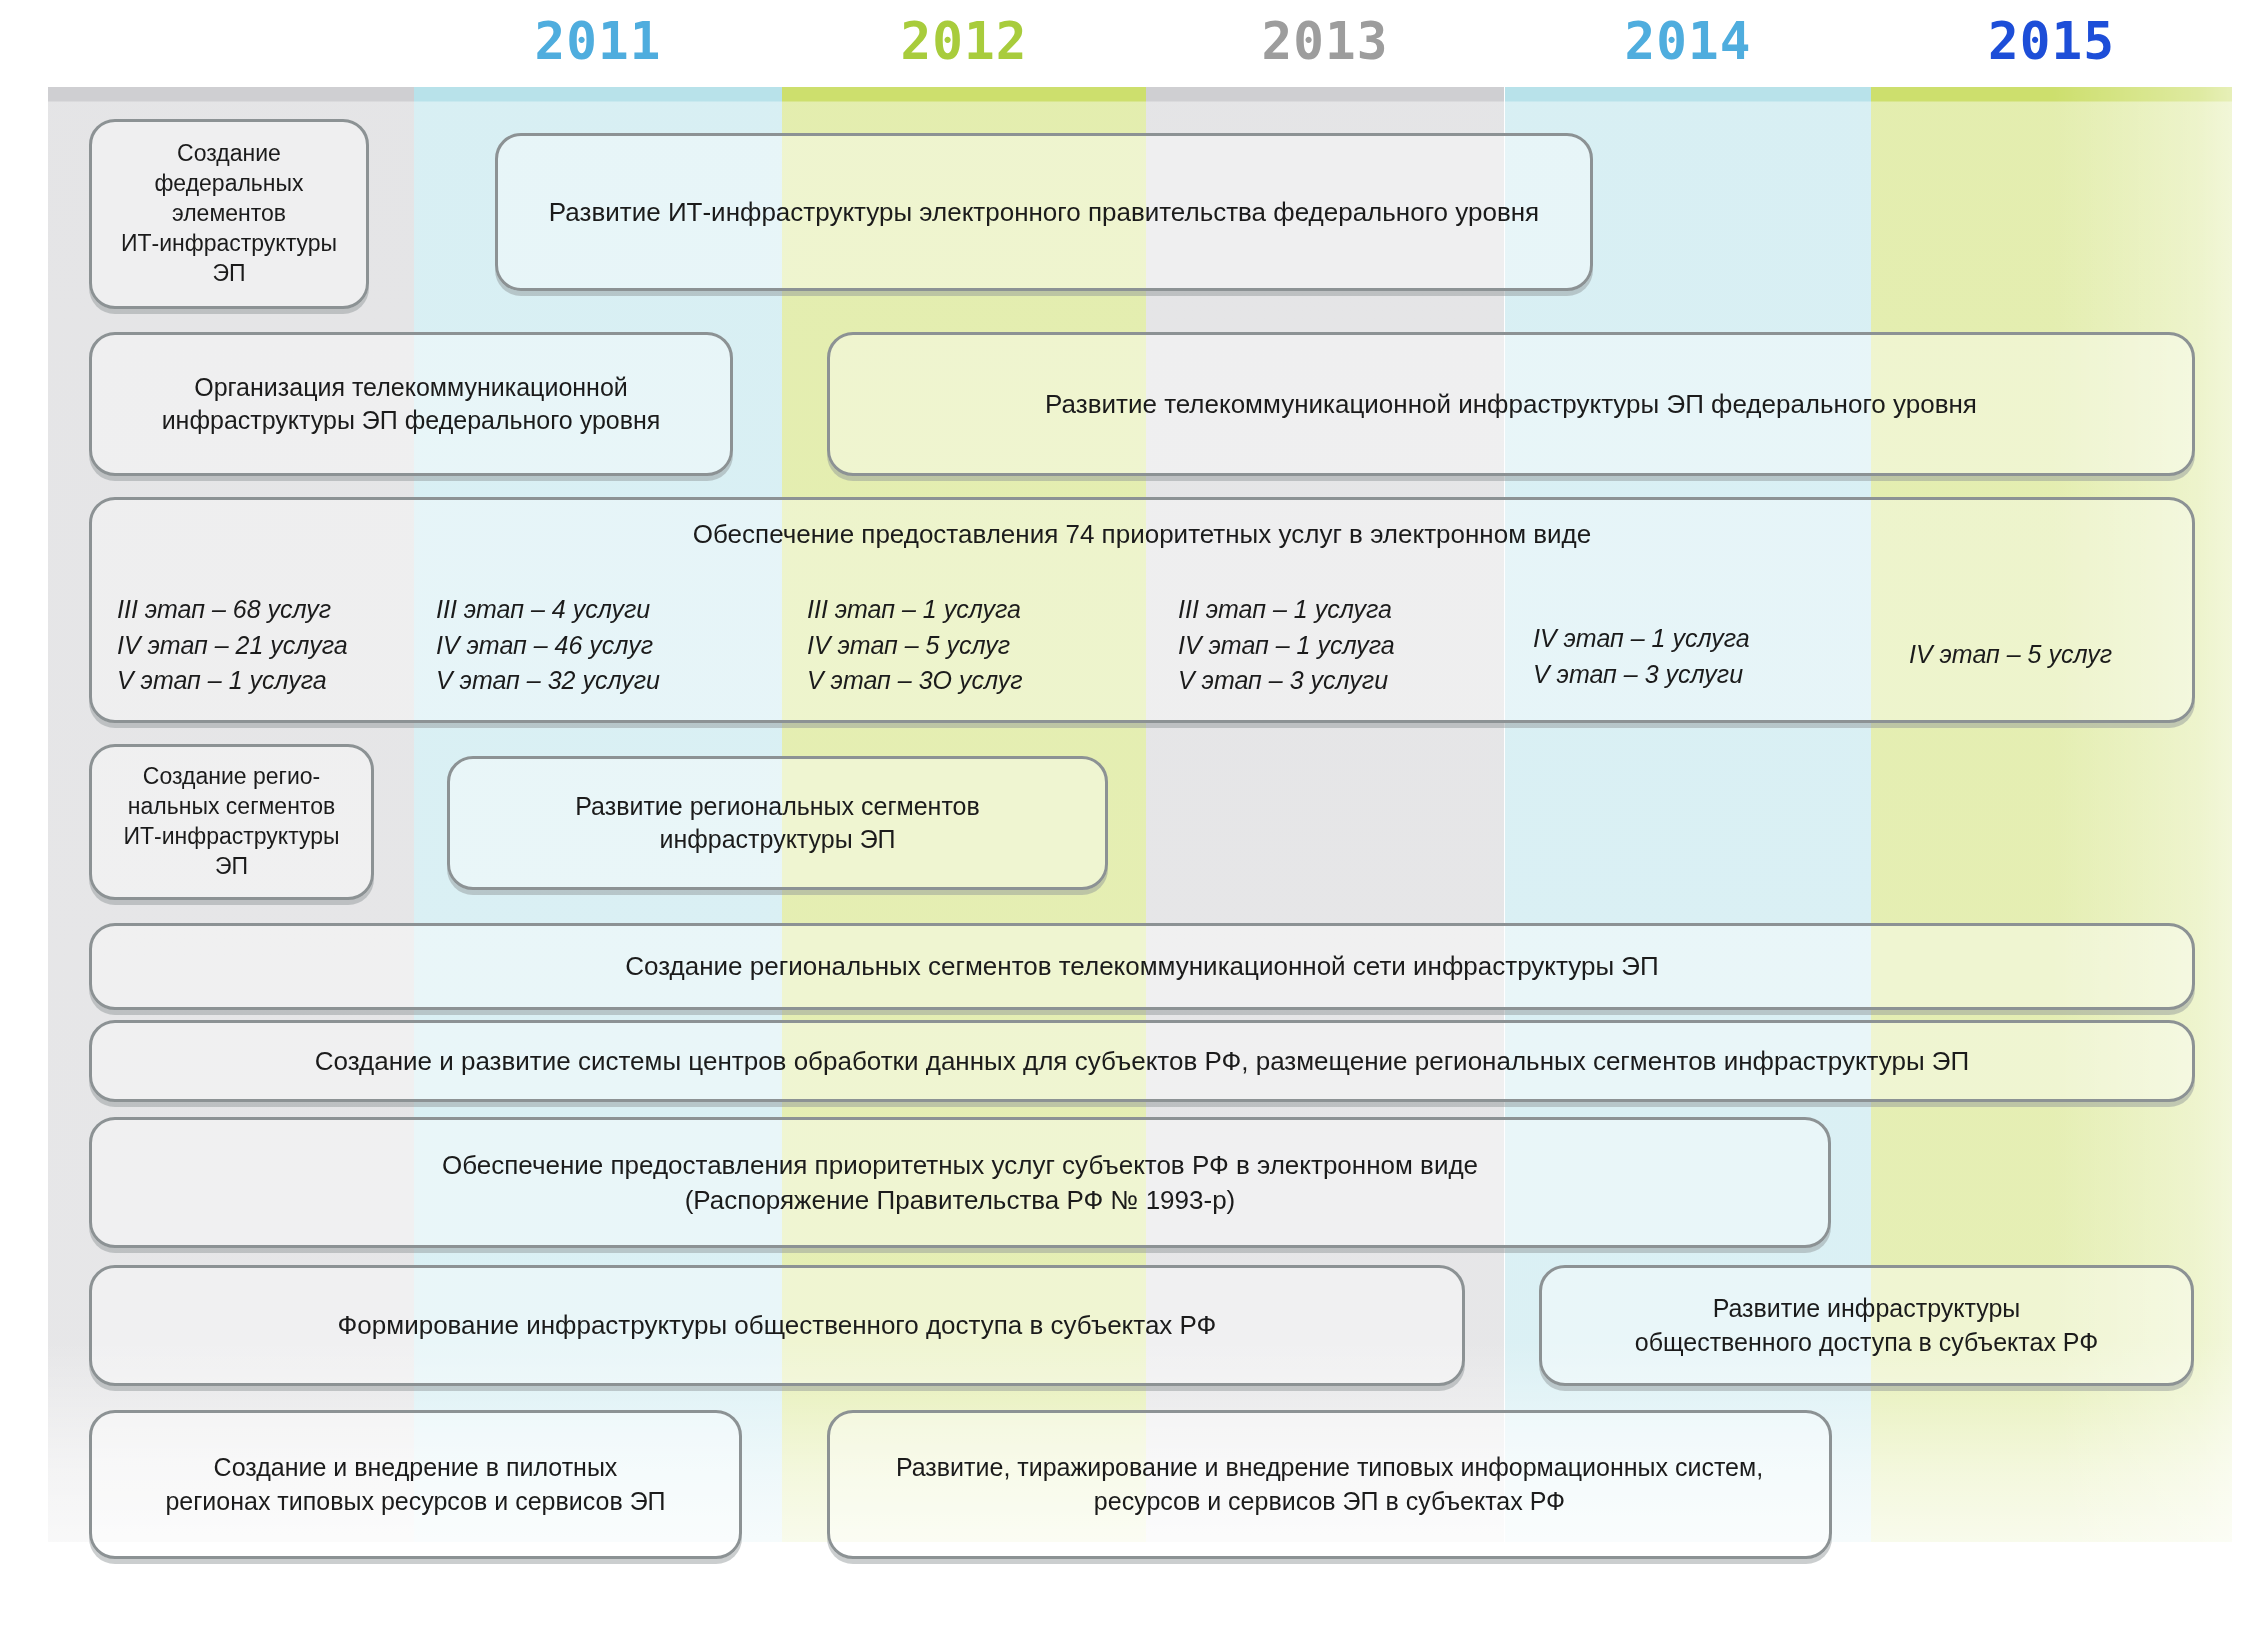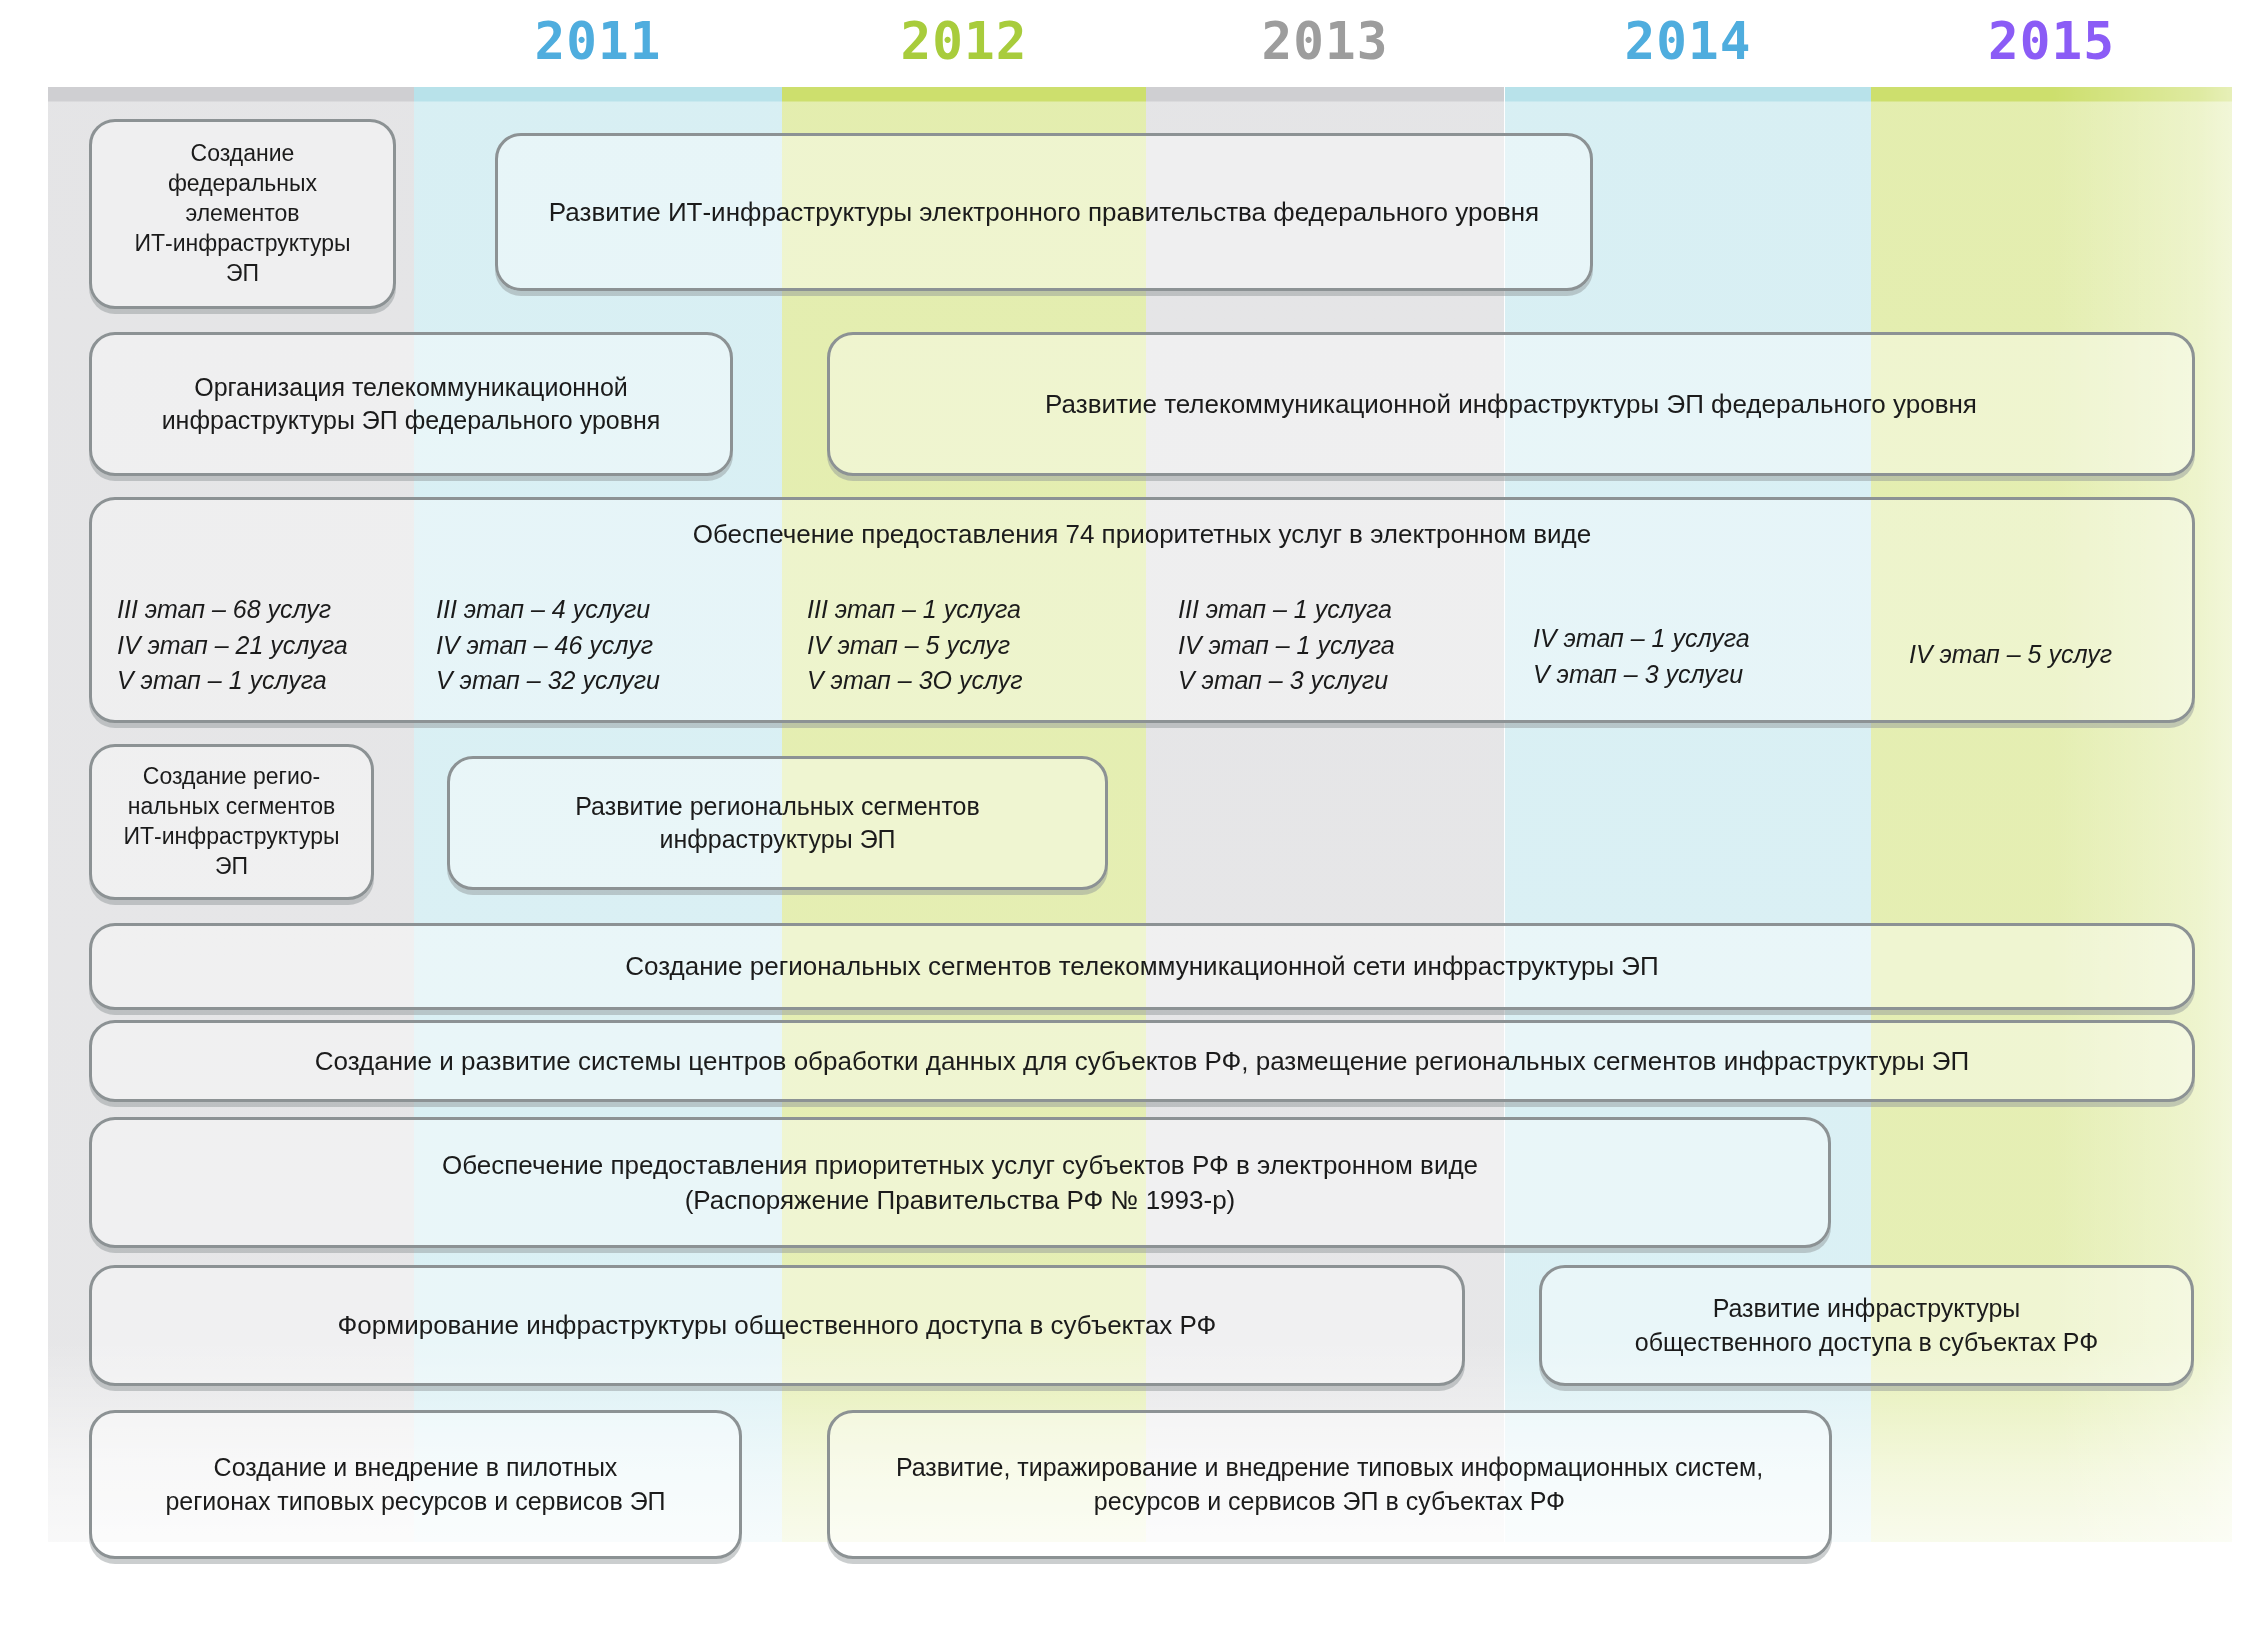--- a/index.html
+++ b/index.html
@@ -91,25 +91,25 @@
       <div class="bg-col" style="left: 1871px; width: 361px; background: linear-gradient(rgb(205, 223, 109) 0%, rgb(205, 223, 109) 14px, rgba(205, 223, 109, 0.55) 15px, rgba(205, 223, 109, 0.5) 100%);"></div>
     </div>
   <div class="fade"></div>
   <div class="fade-r"></div>
 
   <div class="years" id="years">
       <div class="year-label" style="left: 414px; width: 368px; color: rgb(79, 173, 222);">2011</div>
       <div class="year-label" style="left: 782px; width: 364px; color: rgb(168, 204, 60);">2012</div>
       <div class="year-label" style="left: 1146px; width: 358px; color: rgb(157, 157, 157);">2013</div>
       <div class="year-label" style="left: 1505px; width: 366px; color: rgb(79, 173, 222);">2014</div>
-      <div class="year-label" style="left: 1871px; width: 361px; color: #8b5cf6;">2015</div>
+      <div class="year-label" style="left: 1871px; width: 361px; color: #1d4ed8;">2015</div>
     </div>
 
   <div class="boxes" id="boxes">
-      <div class="box small" style="left: 89px; top: 119px; width: 307px; height: 190px;">Создание<br>федеральных<br>элементов<br>ИТ-инфраструктуры<br>ЭП</div>
+      <div class="box small" style="left: 89px; top: 119px; width: 280px; height: 190px;">Создание<br>федеральных<br>элементов<br>ИТ-инфраструктуры<br>ЭП</div>
       <div class="box wide" style="left: 447px; top: 133px; width: 1098px; height: 158px; margin-left: 48px;">
         <div>Развитие ИТ-инфраструктуры электронного правительства федерального уровня</div>
       </div>
       <div class="box" style="left: 89px; top: 332px; width: 644px; height: 144px;">Организация телекоммуникационной<br>инфраструктуры ЭП федерального уровня</div>
       <div class="box wide" style="left: 827px; top: 332px; width: 1368px; height: 144px;">
         <div>Развитие телекоммуникационной инфраструктуры ЭП федерального уровня</div>
       </div>
       <div class="services-box" style="left: 89px; top: 497px; width: 2106px; height: 226px;"></div>
       <div class="services-title" style="left: 89px; top: 519px; width: 2106px; position: absolute;">Обеспечение предоставления 74 приоритетных услуг в электронном виде</div>
       <div class="svc-cell" style="left: 117px; top: 592px;">

